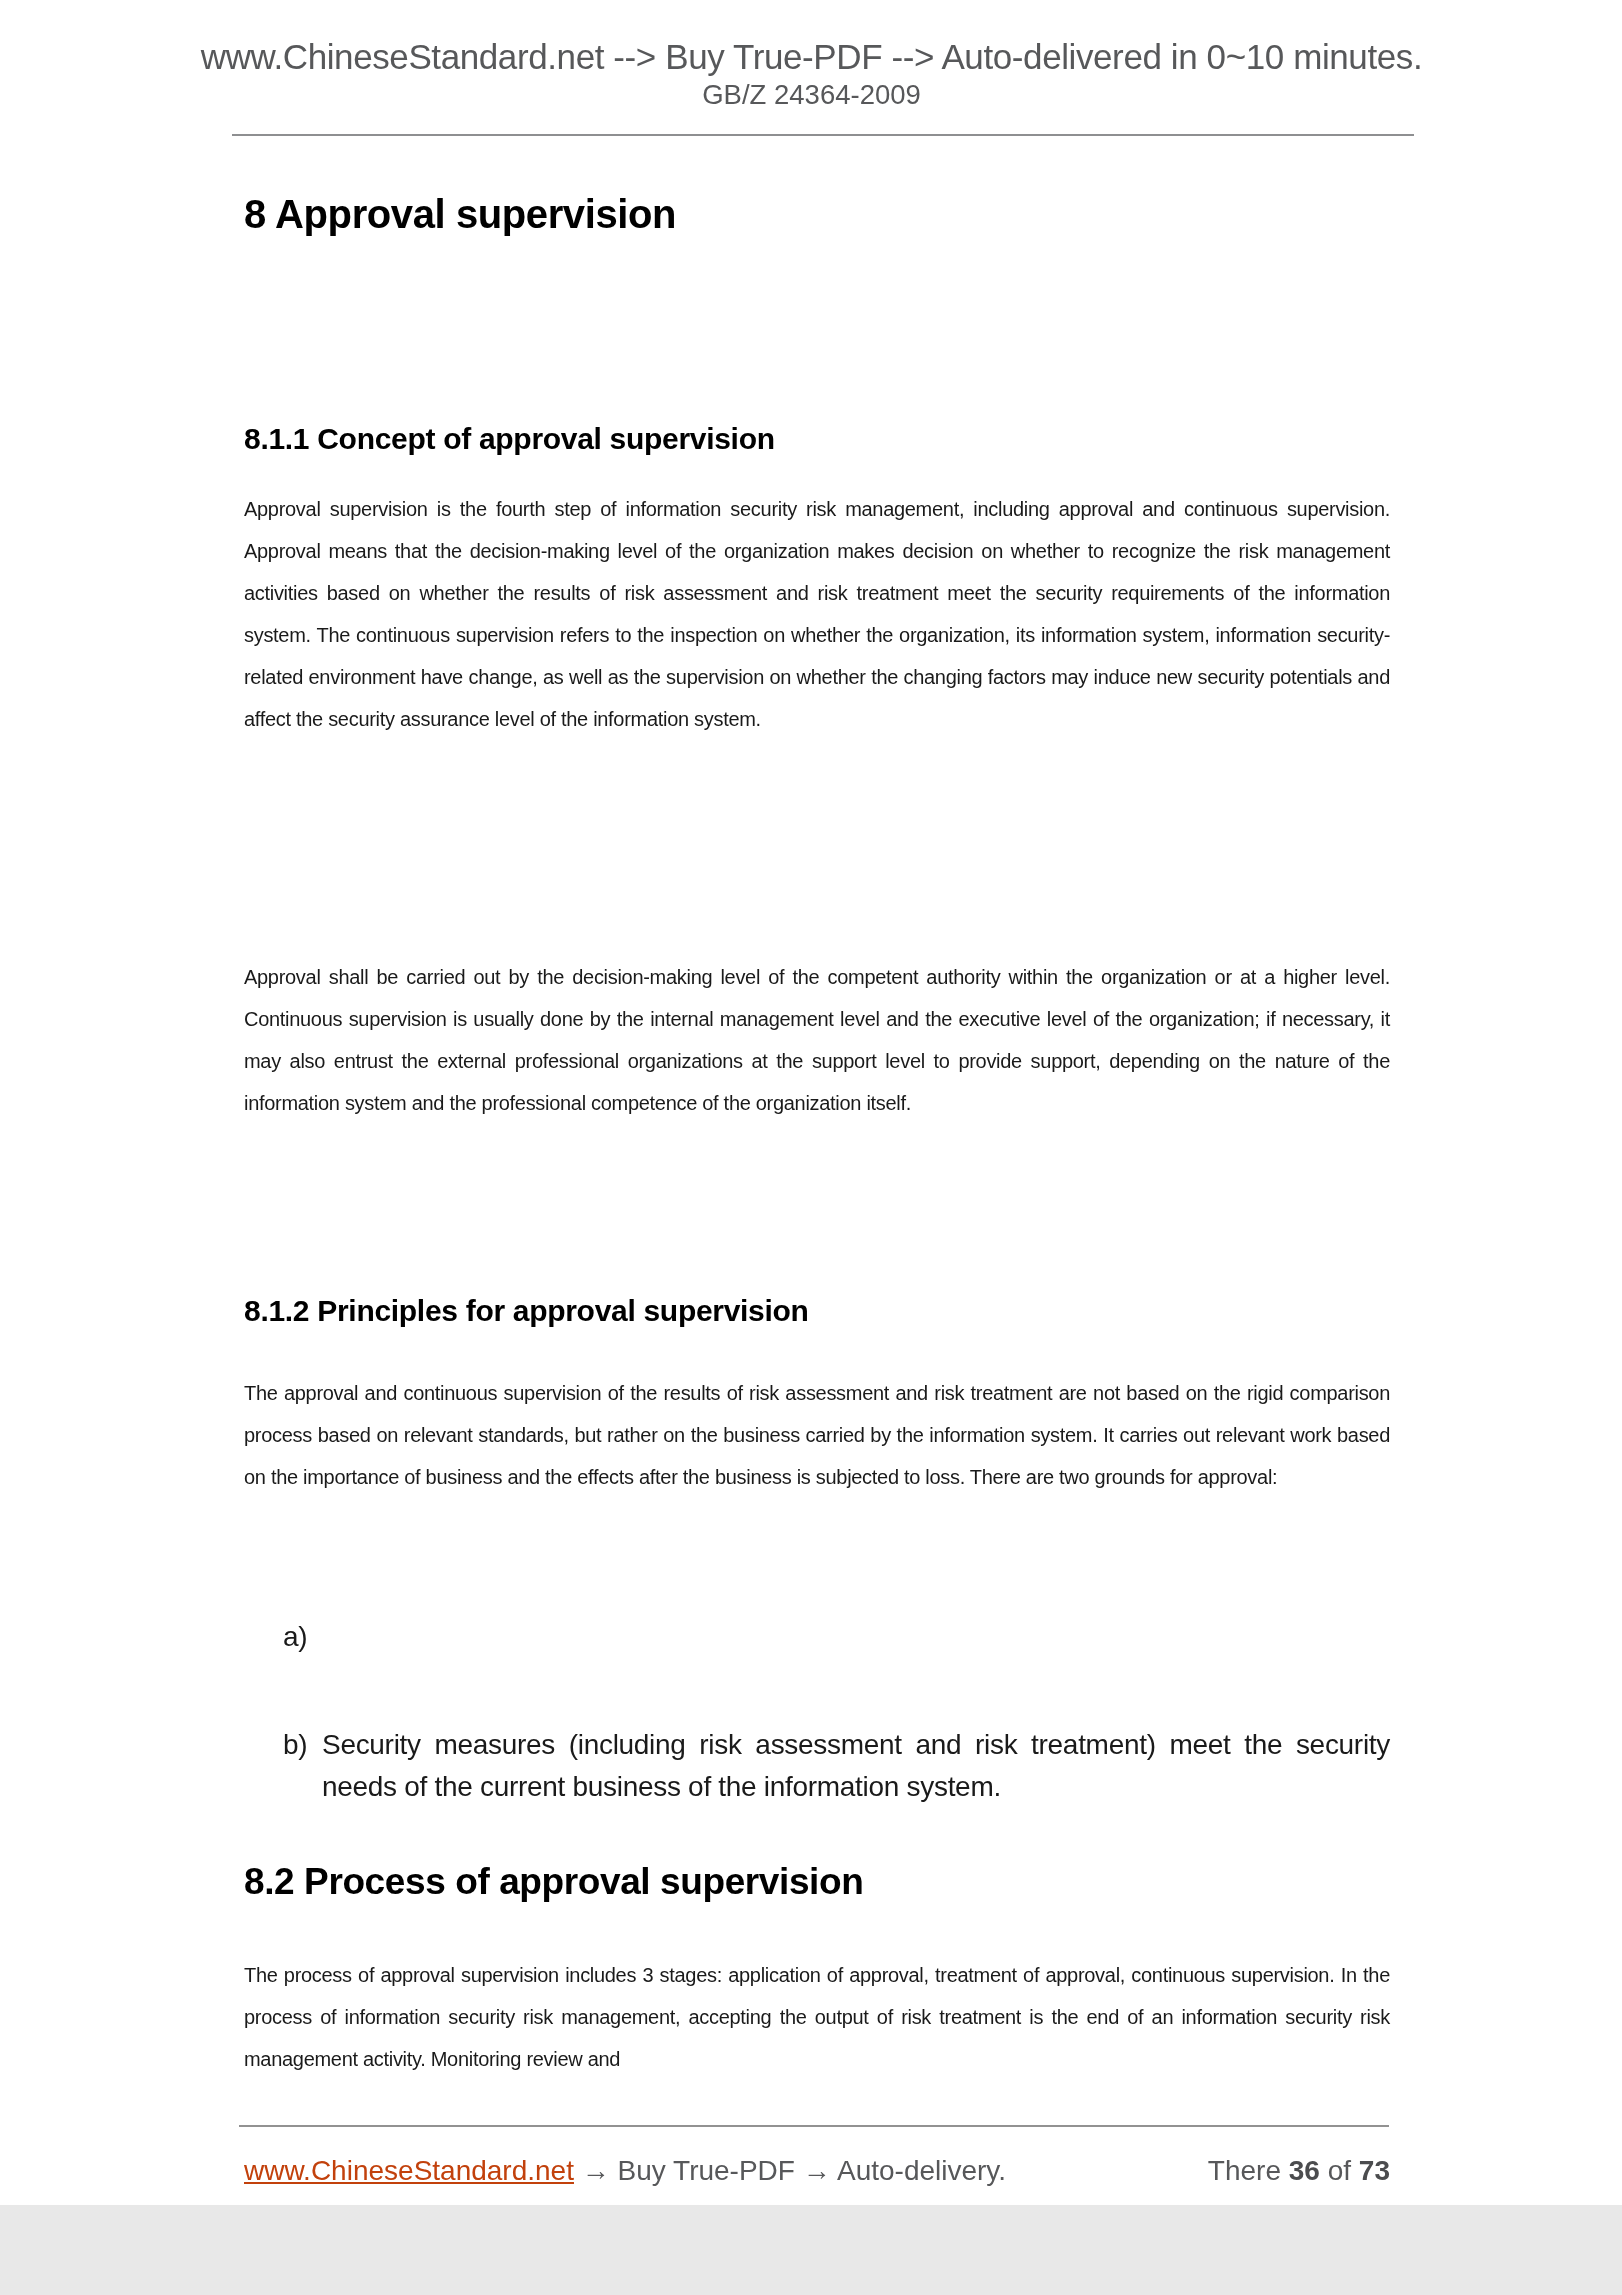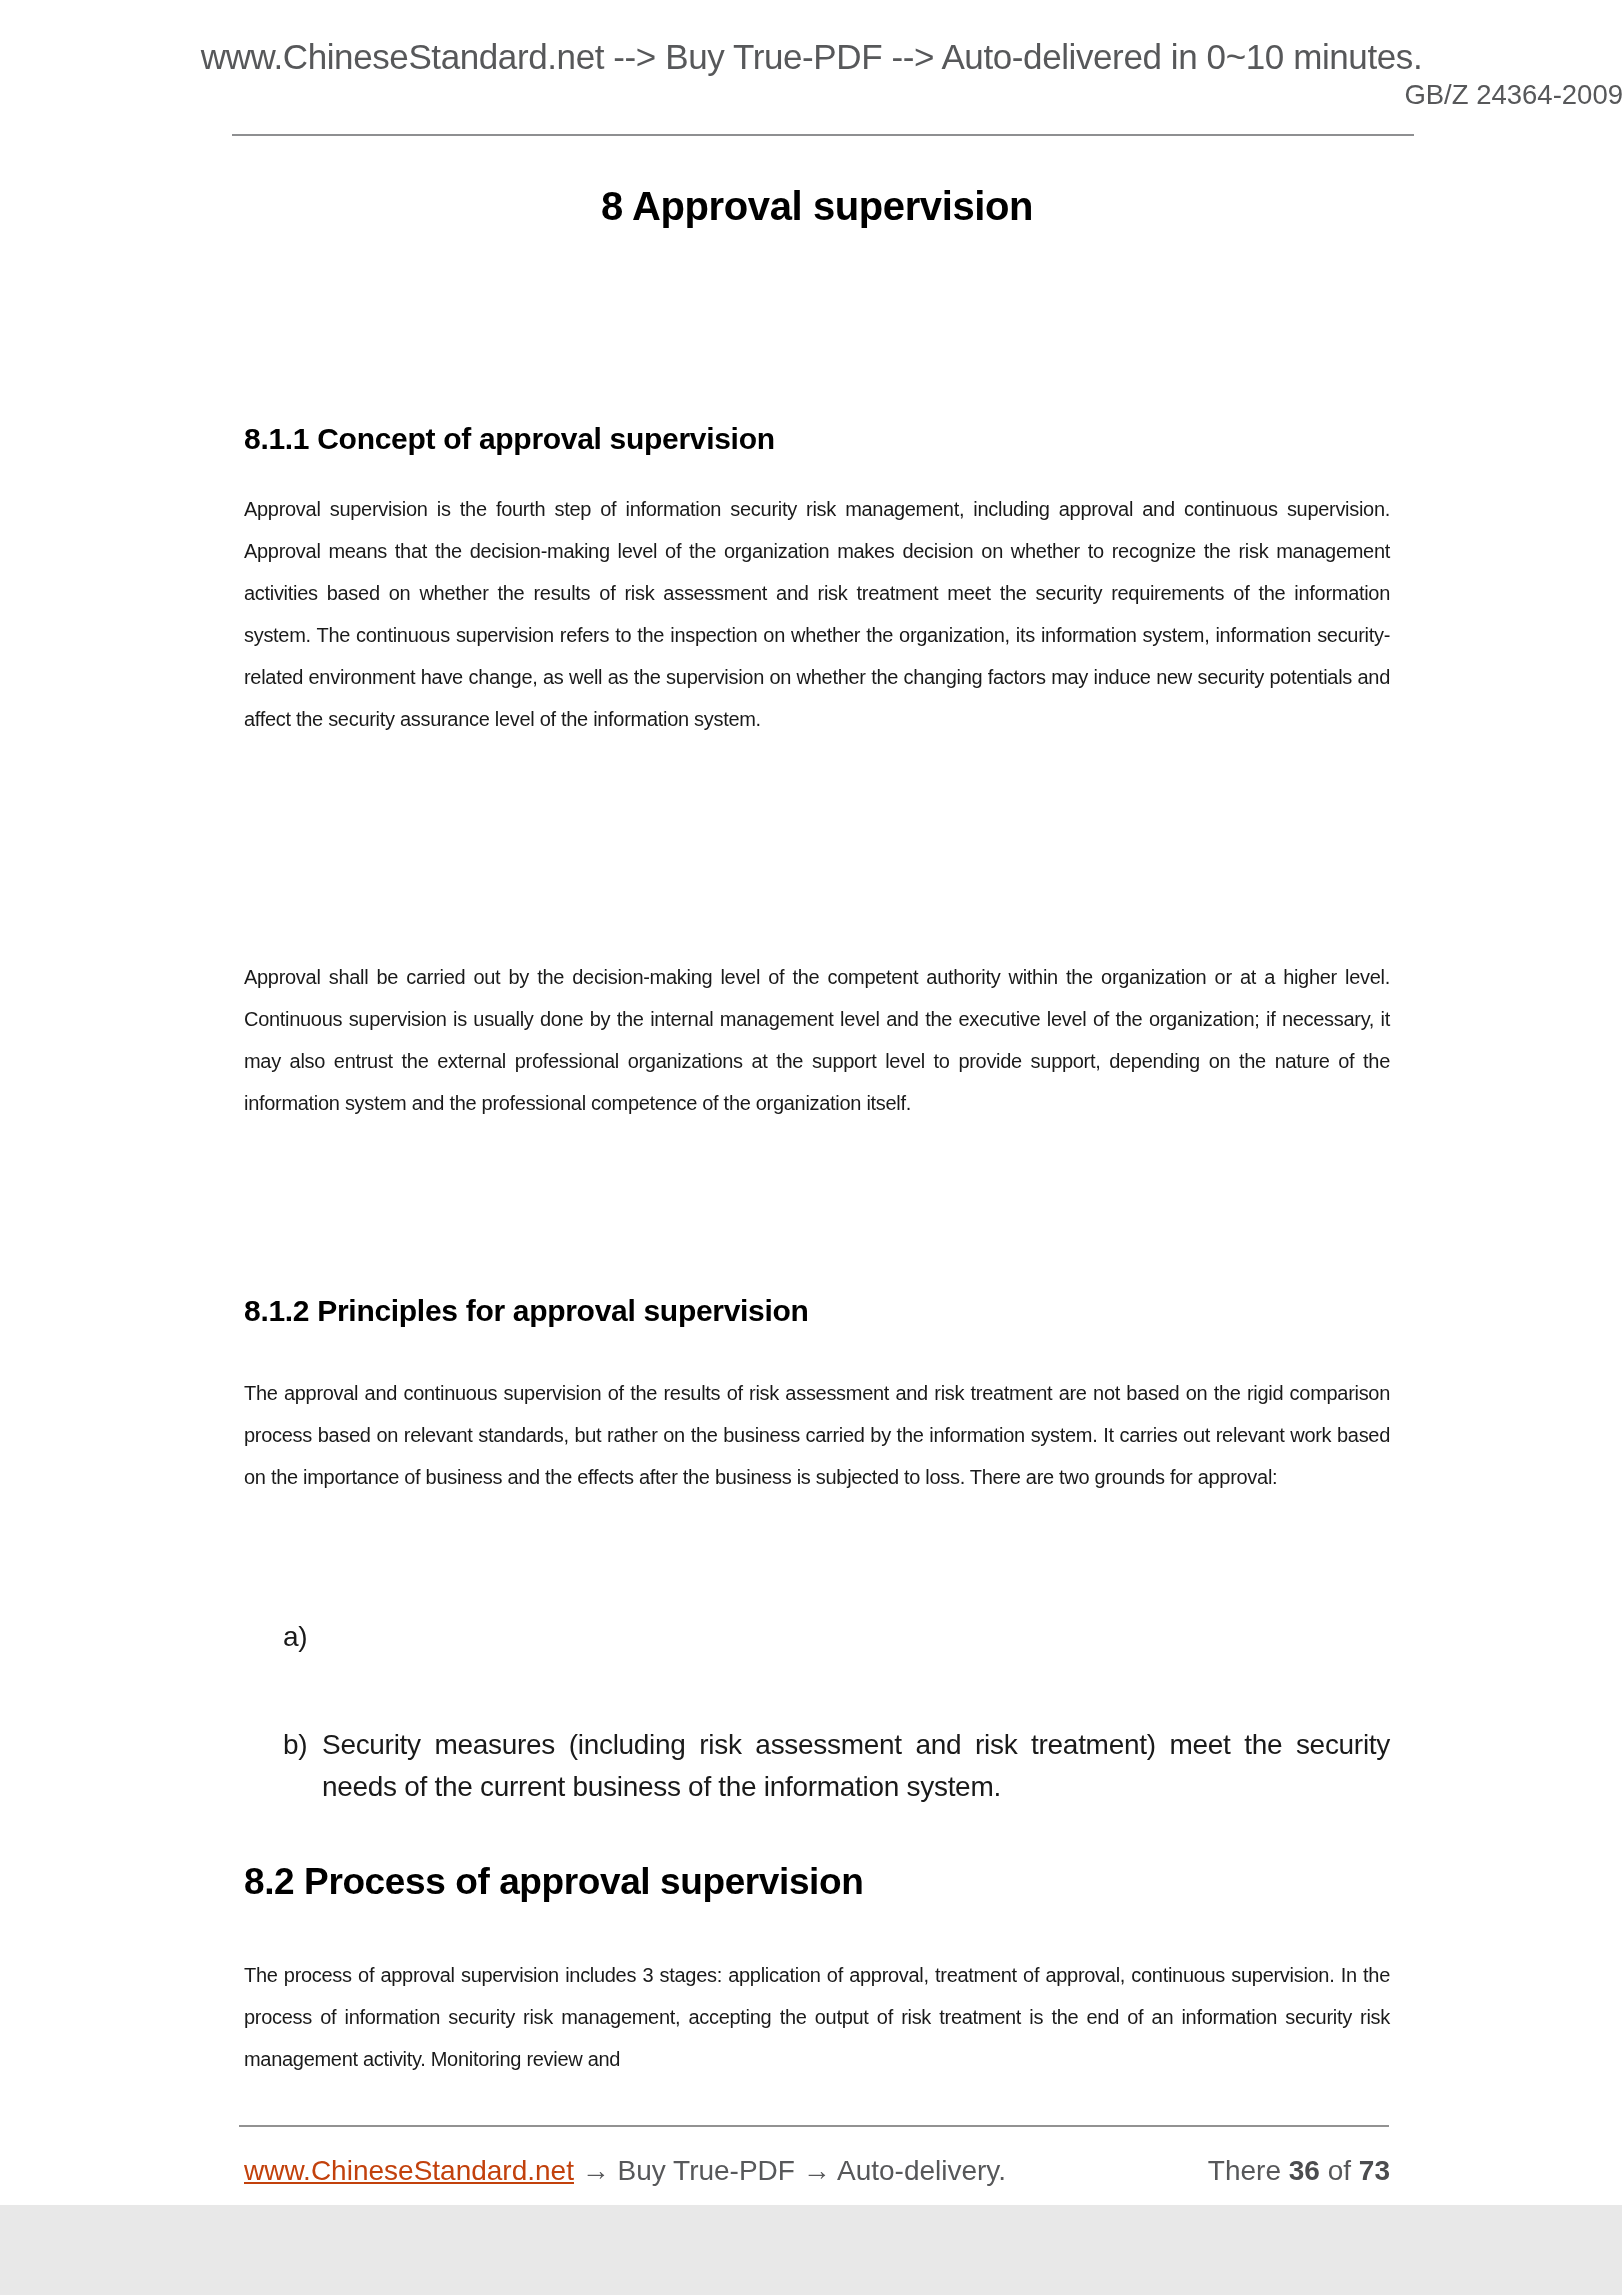--- a/index.html
+++ b/index.html
@@ -18,21 +18,21 @@
     top: 37px; left: 0; width: 100%;
     text-align: center;
     font-size: 35px;
     color: #57585a;
     letter-spacing: -0.4px;
     white-space: nowrap;
   }
   .hdr-line2 {
     position: absolute;
     top: 79px; left: 0; width: 100%;
-    text-align: right;
+    text-align: center;
     font-size: 27.5px;
     color: #57585a;
   }
   .hdr-rule {
     position: absolute;
     top: 134px; left: 232px;
     width: 1182px; height: 1.7px;
     background: #8e8f91;
   }
   
@@ -44,21 +44,21 @@
   }
   .h1 { font-size: 40px; font-weight: bold; color: #000; letter-spacing: -0.4px; }
   .h2 { font-size: 37px; font-weight: bold; color: #000; letter-spacing: -0.4px; }
   .h3 { font-size: 30px; font-weight: bold; color: #000; letter-spacing: -0.3px; }
   .para {
     font-size: 20px;
     line-height: 42px;
     text-align: justify;
     letter-spacing: -0.3px;
   }
-  #h1-main   { top: 184px; text-align: center; }
+  #h1-main   { top: 192px; }
   #s81-title { top: 320px; }
   #s811-title{ top: 422px; }
   #s811-p1   { top: 488px; }
   #s811-p2   { top: 956px; }
   #s812-title{ top: 1294px; }
   #s812-p1   { top: 1372px; }
   #item-a    { top: 1616px; }
   #item-b    { top: 1724px; }
   #s82-title { top: 1861px; }
   #s82-p1    { top: 1954px; }

